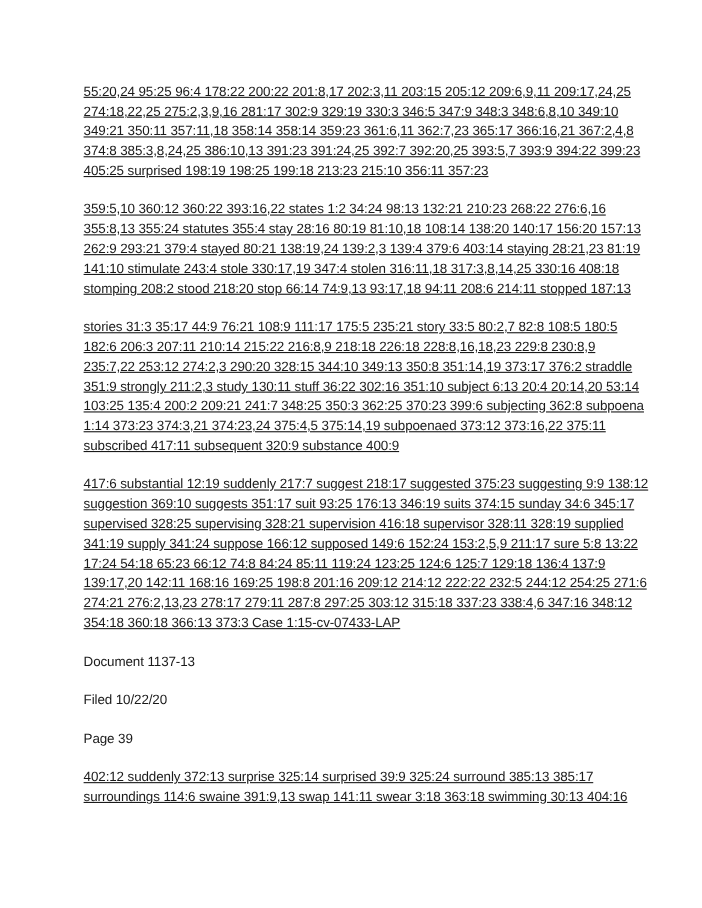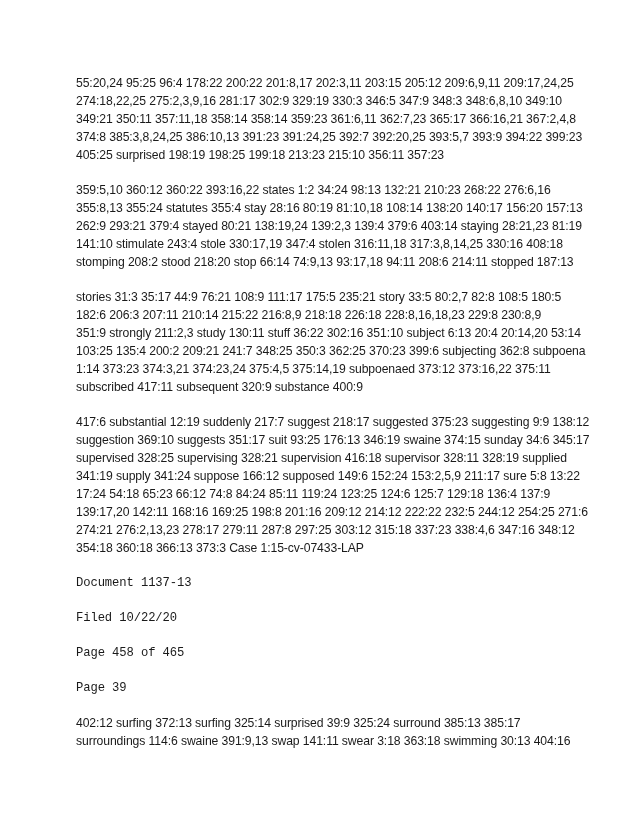--- a/index.html
+++ b/index.html
@@ -24,25 +24,25 @@
       color: #1a1a1a;
       letter-spacing: -0.1px;
     }
     .para {
       margin: 0 0 17px 0;
       white-space: normal;
     }
     .para .line {
       display: block;
       white-space: nowrap;
+      text-decoration: underline;
     }
     .meta-line {
       margin: 0 0 17px 0;
       display: block;
-      font-family: Liberation Mono, monospace;
     }
   </style>
 </head>
 <body>
 
 <div class="page">
 
   <p class="para">
     <span class="line">55:20,24 95:25 96:4 178:22 200:22 201:8,17 202:3,11 203:15 205:12 209:6,9,11 209:17,24,25</span>
     <span class="line">274:18,22,25 275:2,3,9,16 281:17 302:9 329:19 330:3 346:5 347:9 348:3 348:6,8,10 349:10</span>
@@ -55,41 +55,41 @@
     <span class="line">359:5,10 360:12 360:22 393:16,22 states 1:2 34:24 98:13 132:21 210:23 268:22 276:6,16</span>
     <span class="line">355:8,13 355:24 statutes 355:4 stay 28:16 80:19 81:10,18 108:14 138:20 140:17 156:20 157:13</span>
     <span class="line">262:9 293:21 379:4 stayed 80:21 138:19,24 139:2,3 139:4 379:6 403:14 staying 28:21,23 81:19</span>
     <span class="line">141:10 stimulate 243:4 stole 330:17,19 347:4 stolen 316:11,18 317:3,8,14,25 330:16 408:18</span>
     <span class="line">stomping 208:2 stood 218:20 stop 66:14 74:9,13 93:17,18 94:11 208:6 214:11 stopped 187:13</span>
   </p>
 
   <p class="para">
     <span class="line">stories 31:3 35:17 44:9 76:21 108:9 111:17 175:5 235:21 story 33:5 80:2,7 82:8 108:5 180:5</span>
     <span class="line">182:6 206:3 207:11 210:14 215:22 216:8,9 218:18 226:18 228:8,16,18,23 229:8 230:8,9</span>
+    <span class="line">235:7,22 253:12 274:2,3 290:20 328:15 344:10 349:13 350:8 351:14,19 373:17 376:2 straddle</span>
     <span class="line">351:9 strongly 211:2,3 study 130:11 stuff 36:22 302:16 351:10 subject 6:13 20:4 20:14,20 53:14</span>
     <span class="line">103:25 135:4 200:2 209:21 241:7 348:25 350:3 362:25 370:23 399:6 subjecting 362:8 subpoena</span>
     <span class="line">1:14 373:23 374:3,21 374:23,24 375:4,5 375:14,19 subpoenaed 373:12 373:16,22 375:11</span>
     <span class="line">subscribed 417:11 subsequent 320:9 substance 400:9</span>
   </p>
 
   <p class="para">
     <span class="line">417:6 substantial 12:19 suddenly 217:7 suggest 218:17 suggested 375:23 suggesting 9:9 138:12</span>
-    <span class="line">suggestion 369:10 suggests 351:17 suit 93:25 176:13 346:19 swaine 374:15 sunday 34:6 345:17</span>
+    <span class="line">suggestion 369:10 suggests 351:17 suit 93:25 176:13 346:19 suits 374:15 sunday 34:6 345:17</span>
     <span class="line">supervised 328:25 supervising 328:21 supervision 416:18 supervisor 328:11 328:19 supplied</span>
     <span class="line">341:19 supply 341:24 suppose 166:12 supposed 149:6 152:24 153:2,5,9 211:17 sure 5:8 13:22</span>
     <span class="line">17:24 54:18 65:23 66:12 74:8 84:24 85:11 119:24 123:25 124:6 125:7 129:18 136:4 137:9</span>
     <span class="line">139:17,20 142:11 168:16 169:25 198:8 201:16 209:12 214:12 222:22 232:5 244:12 254:25 271:6</span>
     <span class="line">274:21 276:2,13,23 278:17 279:11 287:8 297:25 303:12 315:18 337:23 338:4,6 347:16 348:12</span>
     <span class="line">354:18 360:18 366:13 373:3 Case 1:15-cv-07433-LAP</span>
   </p>
 
   <span class="meta-line">Document 1137-13</span>
   <span class="meta-line">Filed 10/22/20</span>
-  <span class="meta-line">Page 458 of 465</span>
   <span class="meta-line">Page 39</span>
 
   <p class="para">
-    <span class="line">402:12 surfing 372:13 surfing 325:14 surprised 39:9 325:24 surround 385:13 385:17</span>
+    <span class="line">402:12 suddenly 372:13 surprise 325:14 surprised 39:9 325:24 surround 385:13 385:17</span>
     <span class="line">surroundings 114:6 swaine 391:9,13 swap 141:11 swear 3:18 363:18 swimming 30:13 404:16</span>
 
   </p>
 
 </div>
 
 </body></html>

